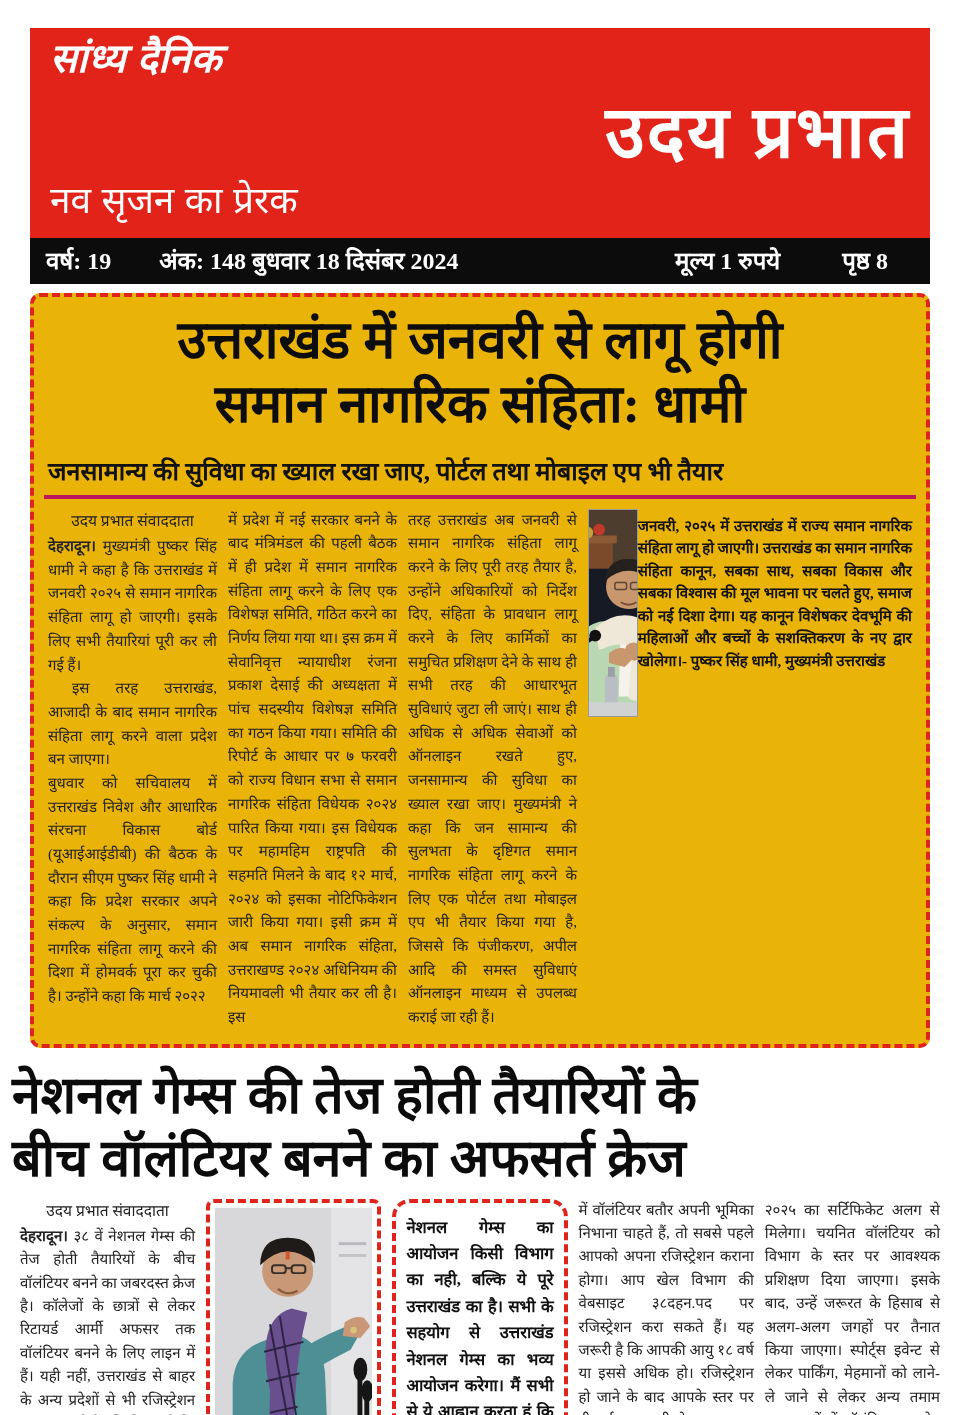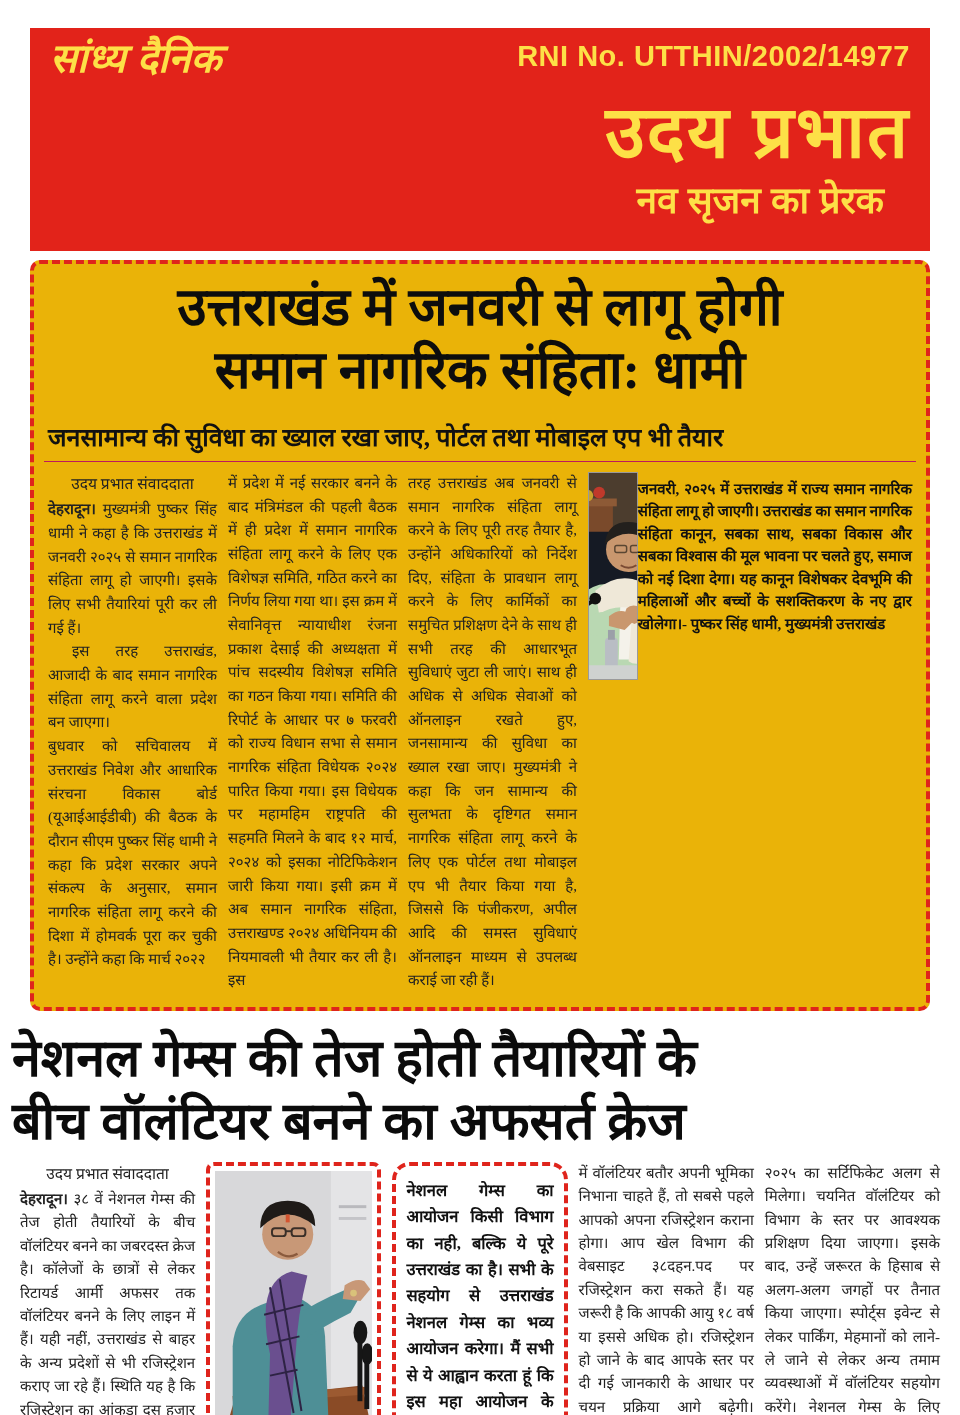--- a/index.html
+++ b/index.html
@@ -5,52 +5,52 @@
   * { margin:0; padding:0; box-sizing:border-box; }
   html,body { background:#f6f6f6; }
   body { font-family:"Liberation Serif","DejaVu Serif",serif; color:#1a1a1a; }
   .page {
     width:960px; min-height:1415px; margin:0 auto; background:#ffffff;
     padding-top:28px; position:relative; overflow:hidden;
   }
 
   
   .masthead {
-    margin:0 30px; background:#e2231a; color:#fde047;
-    padding:8px 20px 23px; font-family:"Liberation Sans","DejaVu Sans",sans-serif;
+    margin:0 30px; background:#e2231a; color:#ffffff;
+    padding:8px 20px 10px; font-family:"Liberation Sans","DejaVu Sans",sans-serif;
   }
   .masthead-top { display:flex; justify-content:space-between; align-items:flex-start; }
   .edition-label { font-size:40px; font-weight:700; font-style:italic; line-height:1.1; }
   .rni-number { font-size:29px; font-weight:700; letter-spacing:.5px; margin-top:4px; }
   .paper-title {
     font-size:72px; font-weight:800; text-align:right; line-height:1.12;
     margin-top:12px; letter-spacing:2px; white-space:nowrap;
   }
-  .paper-tagline { font-size:37px; font-weight:700; text-align:right; padding:0 26px 4px 0; }
+  .paper-tagline { font-size:37px; font-weight:400; padding:0 26px 4px 0; }
 
   
   .infobar {
     margin:0 30px; background:#0c0c0c; color:#ffffff; display:flex; align-items:center;
     padding:9px 16px; font-size:24px; font-weight:700; line-height:1.2;
   }
   .infobar .issue { margin-left:48px; }
   .infobar .price { margin-left:auto; }
   .infobar .pages { margin-left:62px; margin-right:26px; }
 
   
   .article1 {
     margin:9px 30px 0; border:4px dashed #df241c; border-radius:10px;
     background:#eab308; padding:12px 10px 14px;
   }
   .a1-headline {
     font-size:53px; font-weight:700; color:#0d0d0d; text-align:center; line-height:1.2;
   }
   .a1-subhead {
     font-size:25px; font-weight:700; color:#111; margin-top:16px; padding:0 4px 8px;
-    border-bottom:1px solid #be185d;
+    border-bottom:4px solid #be185d;
   }
   .a1-body { display:flex; gap:11px; margin-top:10px; padding:0 4px; }
   .a1-col { flex:0 0 169px; font-size:15px; line-height:1.58; text-align:justify; color:#222; }
   .byline { text-align:center; font-weight:400; font-size:15.5px; margin-bottom:2px; }
   .dateline { font-weight:700; }
   p.indented { text-indent:1.6em; }
   .a1-photo-block { flex:1 1 auto; display:flex; flex-direction:row; }
   .photo-frame1 {
     border:1px solid #9a9a9a; background:#6b5a44; width:100%; height:208px; overflow:hidden;
   }
@@ -78,26 +78,31 @@
   }
 </style>
 </head>
 <body>
 
 <div class="page">
 
   <header class="masthead">
     <div class="masthead-top">
       <span class="edition-label">सांध्य दैनिक</span>
-      <span class="rni-number">RNI No. UTTHIN/2002/14977</span>
     </div>
     <div class="paper-title">उदय प्रभात</div>
     <div class="paper-tagline">नव सृजन का प्रेरक</div>
   </header>
 
+  <div class="infobar">
+    <span class="year">वर्ष: 19</span>
+    <span class="issue">अंक: 148 बुधवार 18 दिसंबर 2024</span>
+    <span class="price">मूल्य 1 रुपये</span>
+    <span class="pages">पृष्ठ 8</span>
+  </div>
 
   <section class="article1">
     <h1 class="a1-headline">
       <div>उत्तराखंड में जनवरी से लागू होगी</div>
       <div>समान नागरिक संहिता: धामी</div>
     </h1>
     <h2 class="a1-subhead">जनसामान्य की सुविधा का ख्याल रखा जाए, पोर्टल तथा मोबाइल एप भी तैयार</h2>
 
     <div class="a1-body">
       <div class="a1-col">

